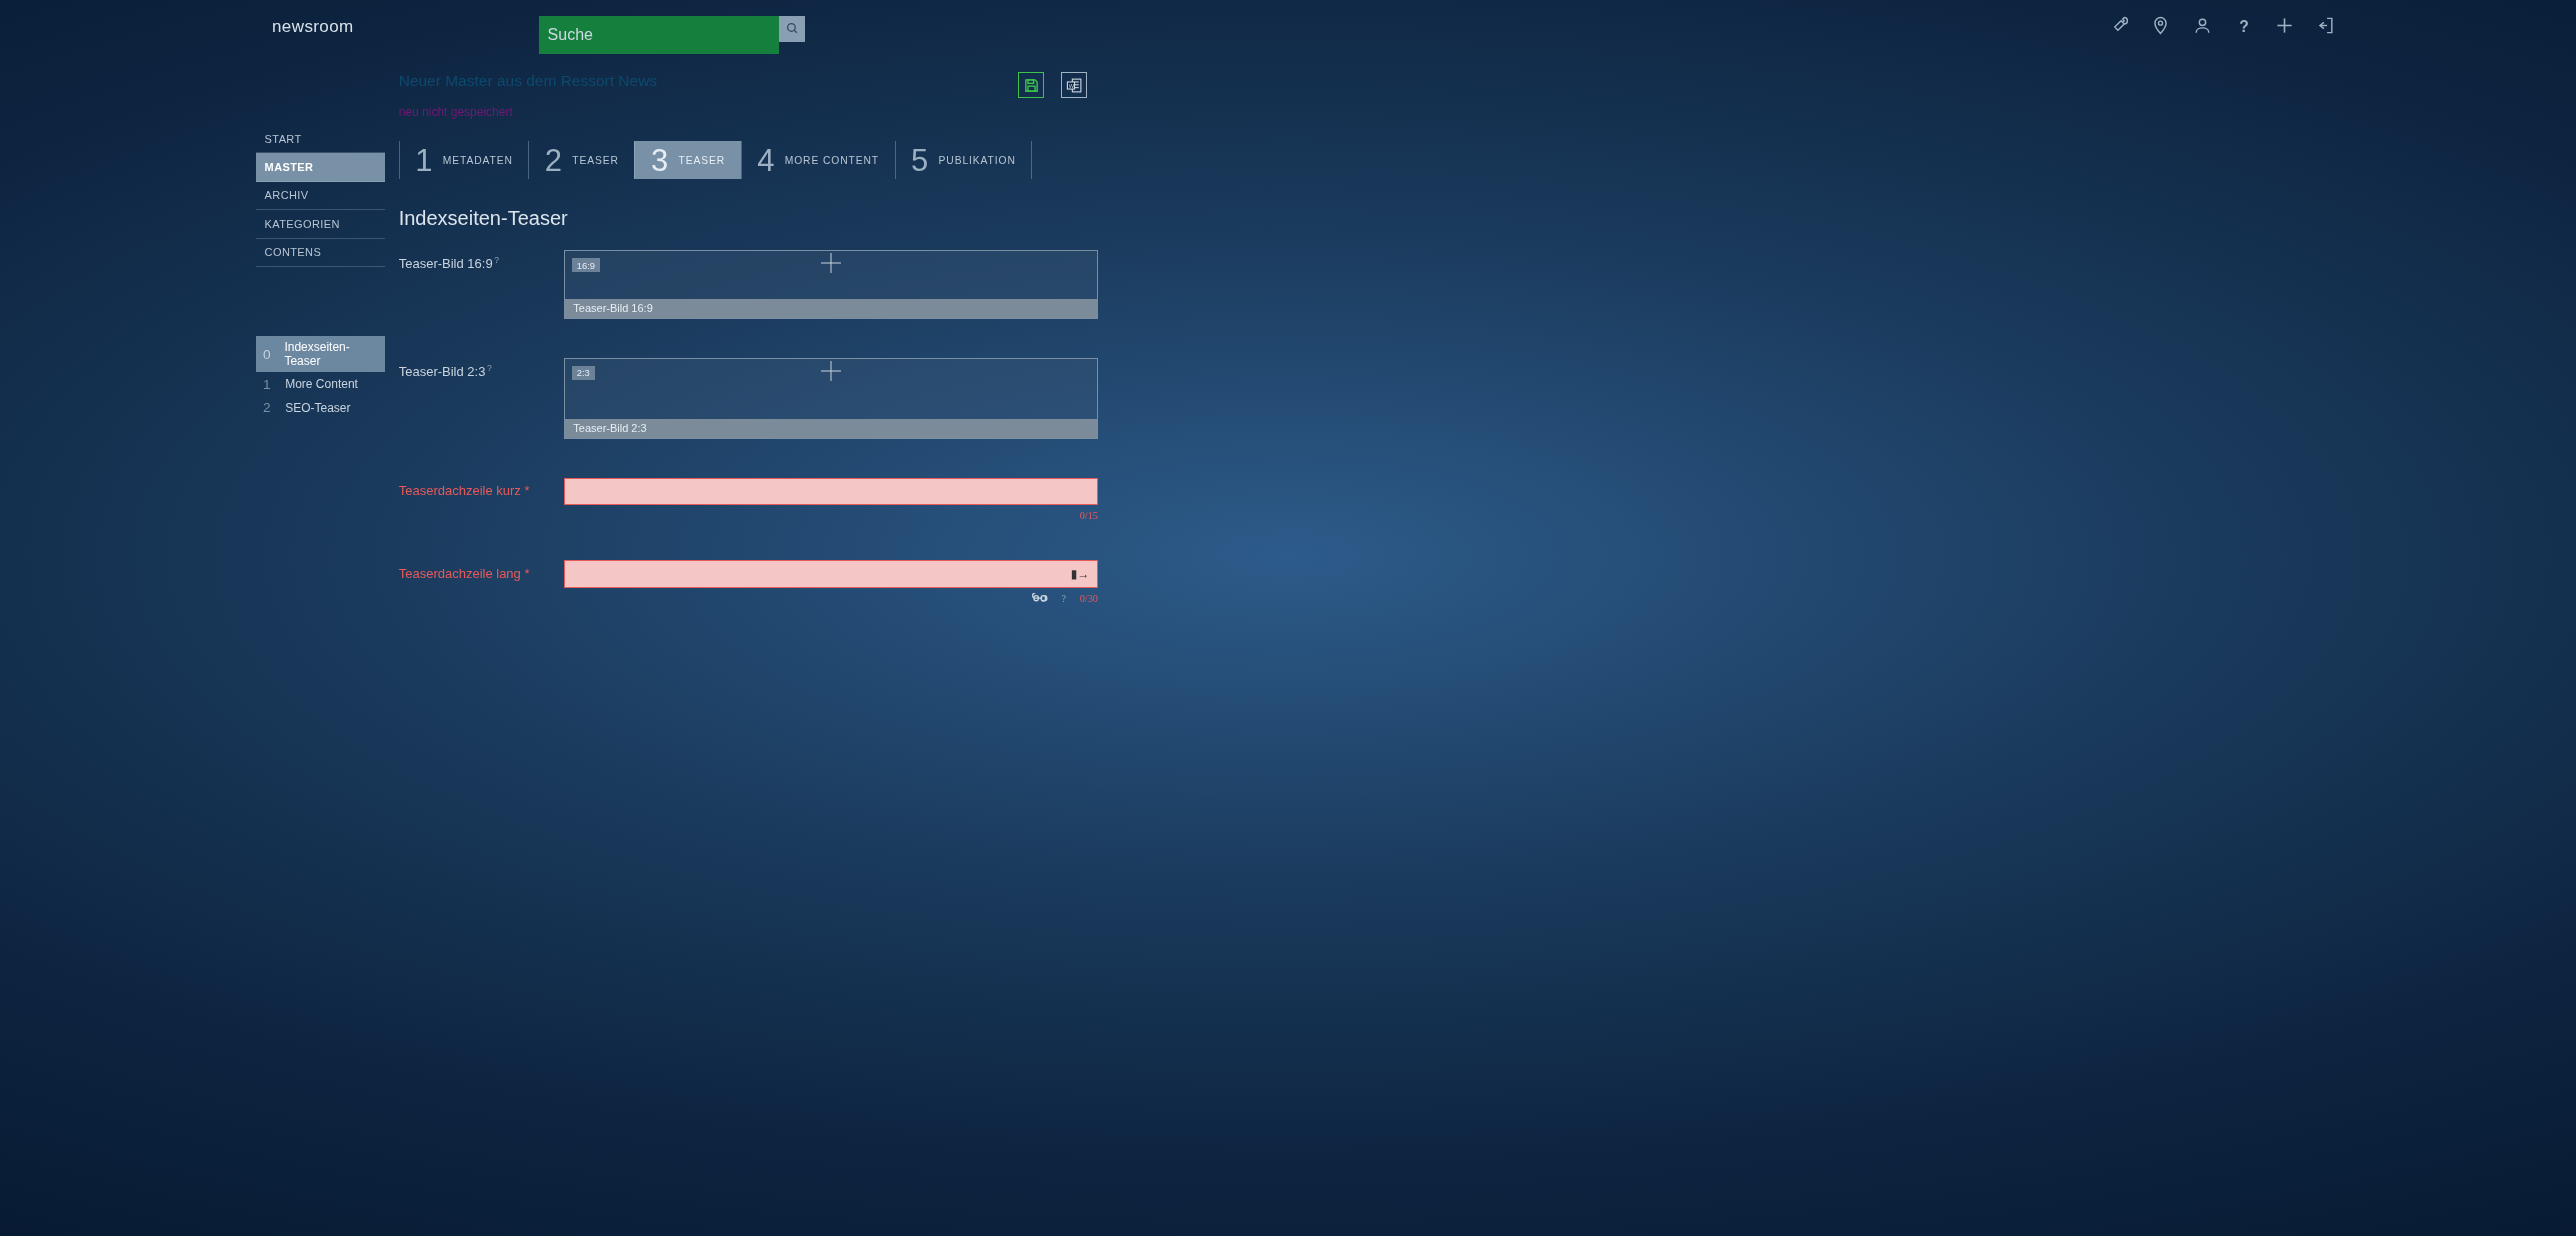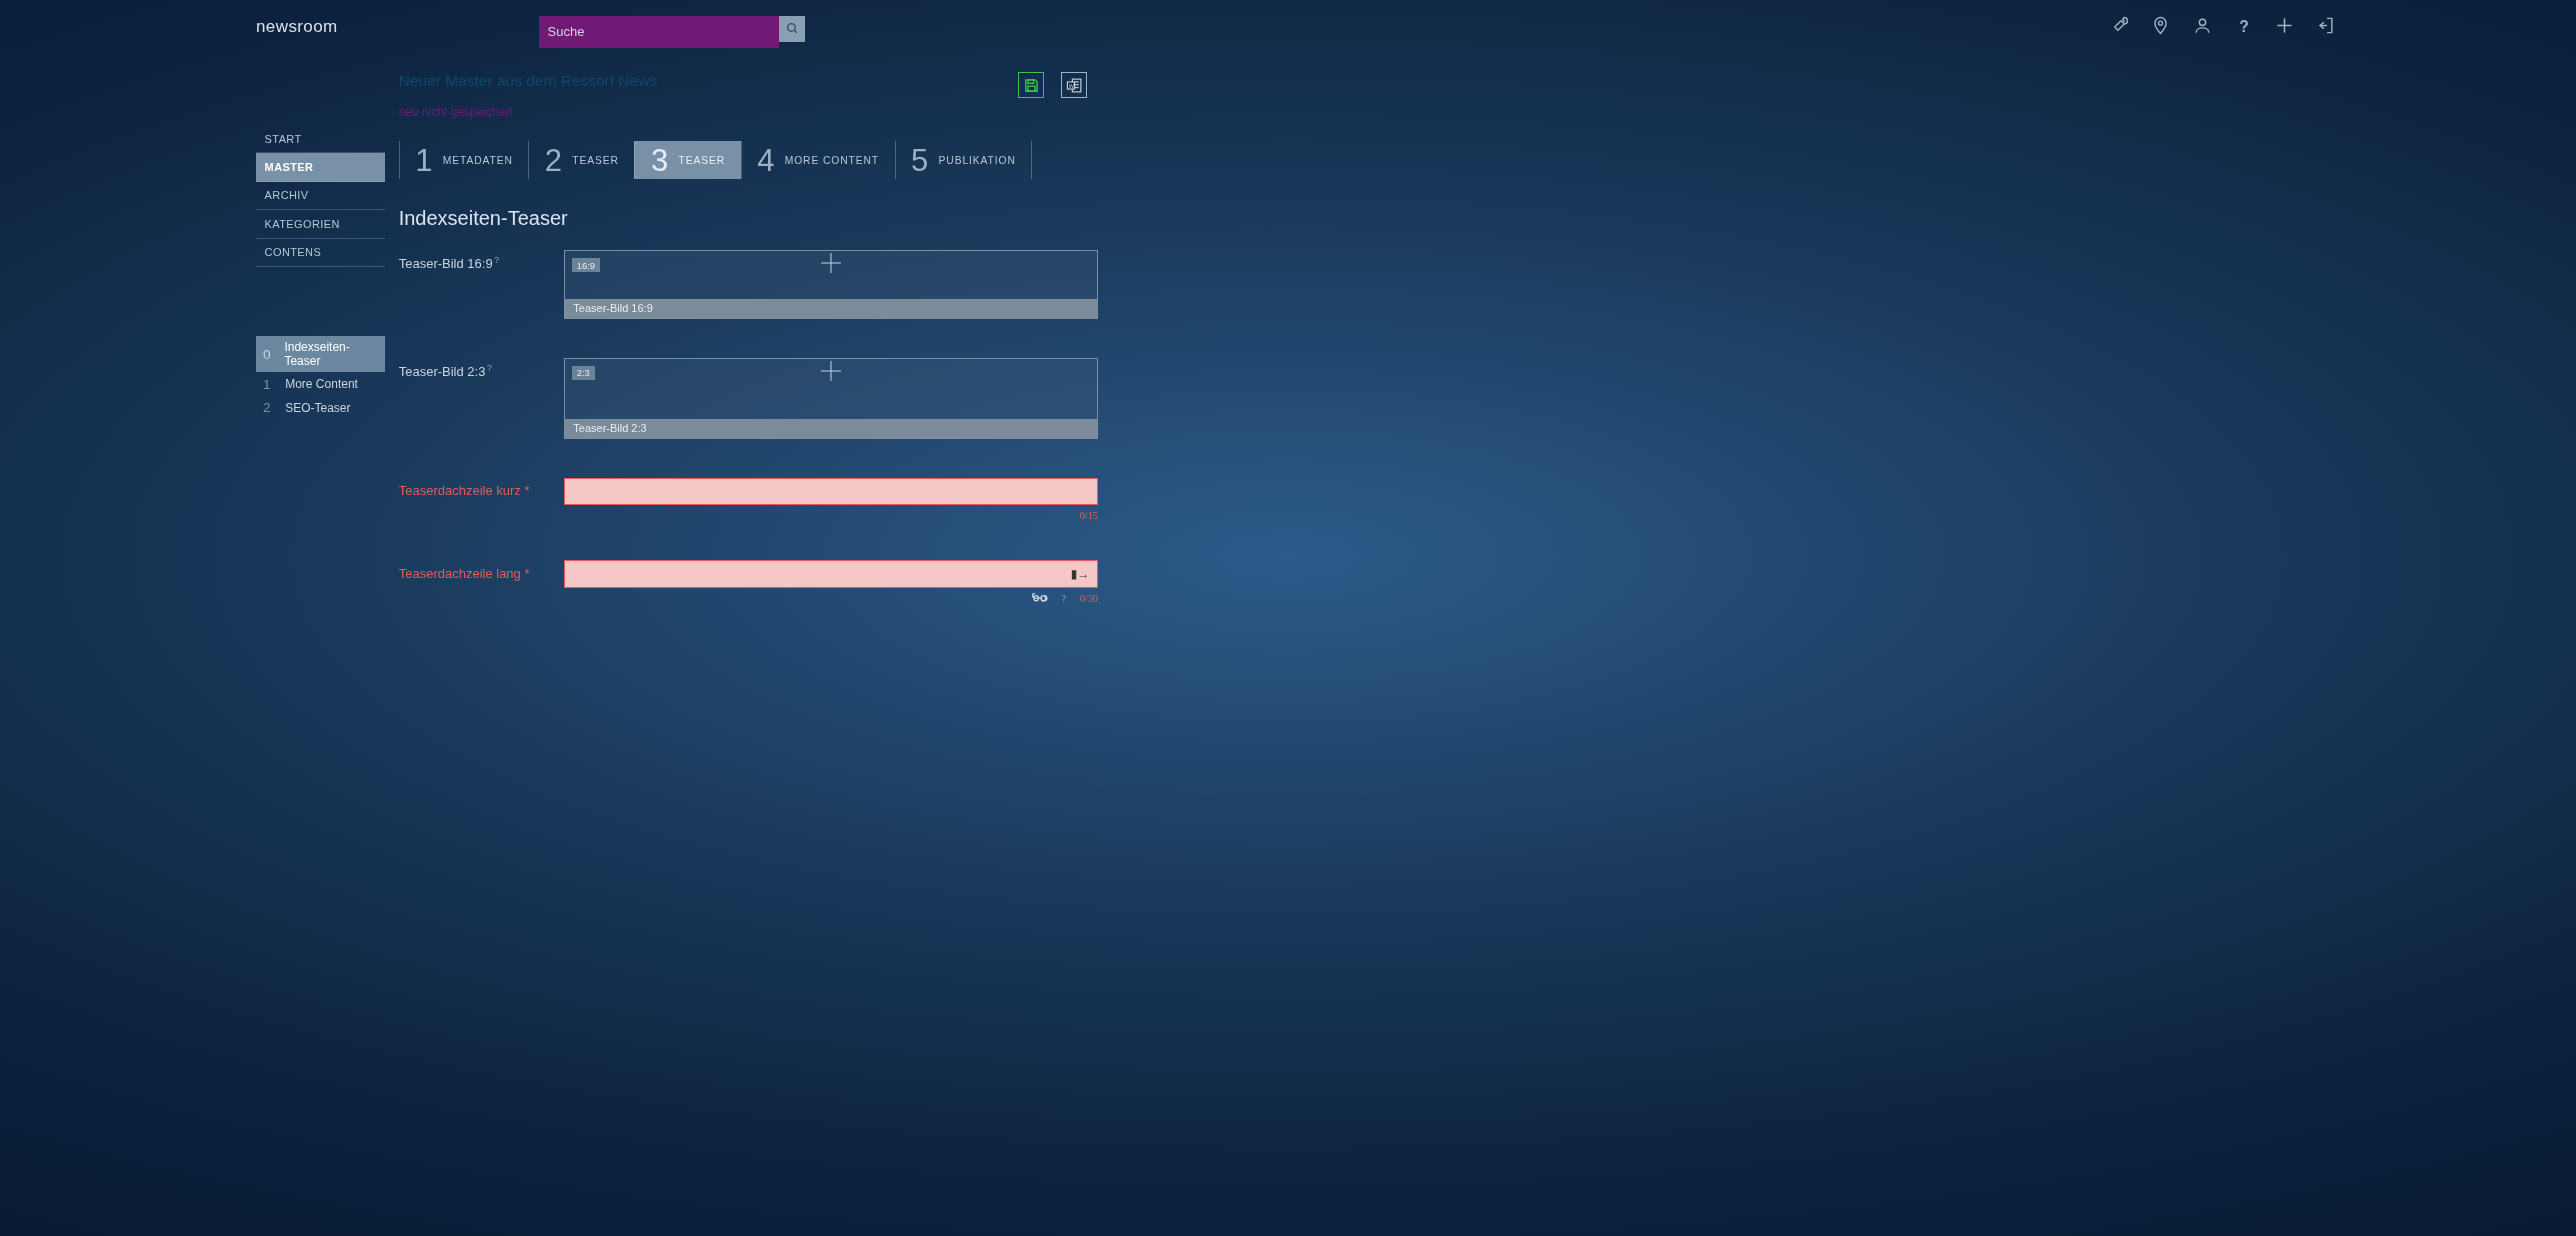--- a/index.html
+++ b/index.html
@@ -7,45 +7,45 @@
 body {
   font-family: "Segoe UI", Arial, sans-serif;
   background: radial-gradient(ellipse 120% 90% at 50% 45%, #2d5b8a 0%, #1a3a5c 30%, #0d2440 55%, #071a32 75%, #04122a 100%);
   color: #c9d4df;
   min-height: 100vh;
   overflow-x: hidden;
 }
 .topbar {
   display: flex;
   align-items: center;
-  padding: 12px 0 12px 0;
+  padding: 12px 0 12px 16px;
   height: 53px;
 }
 .logo {
   margin-left: 256px;
   font-size: 17px;
   color: #d8e2ea;
   font-weight: 300;
   letter-spacing: 0.4px;
 }
 .searchwrap {
   margin-left: auto;
   display: flex;
   position: absolute;
   left: 539px;
   top: 15.5px;
 }
 .searchinput {
   width: 240px;
-  height: 32px;
-  background: #701a75;
+  height: 38px;
+  background: #15803d;
   border: none;
   padding: 0 8.6px;
   color: #fff;
-  font-size: 13px;
+  font-size: 16px;
 }
 .searchinput::placeholder { color: #d0dae3; }
 .searchbtn {
   width: 26px;
   height: 26px;
   background: #899fb3;
   border: none;
   display: flex;
   align-items: center;
   justify-content: center;

